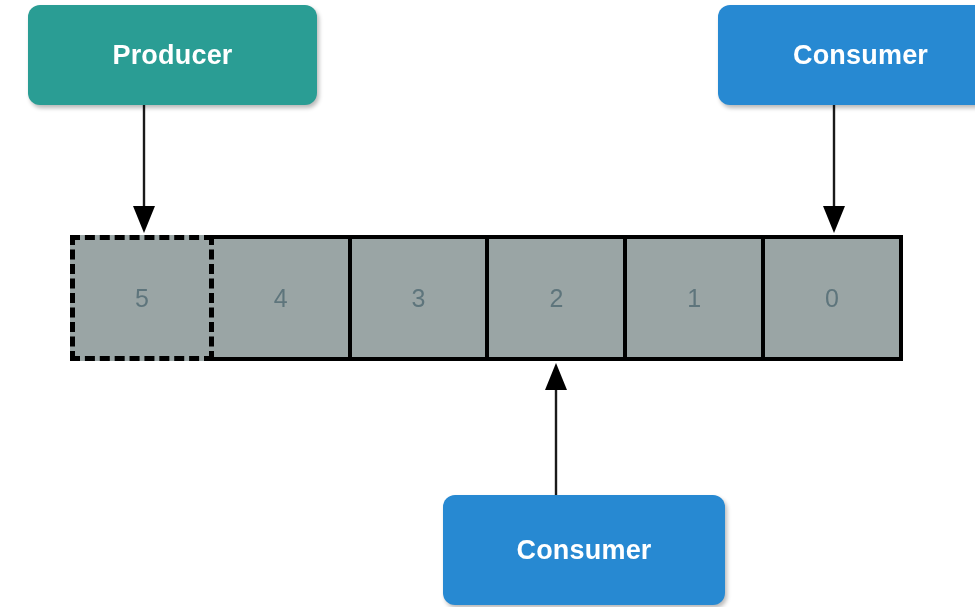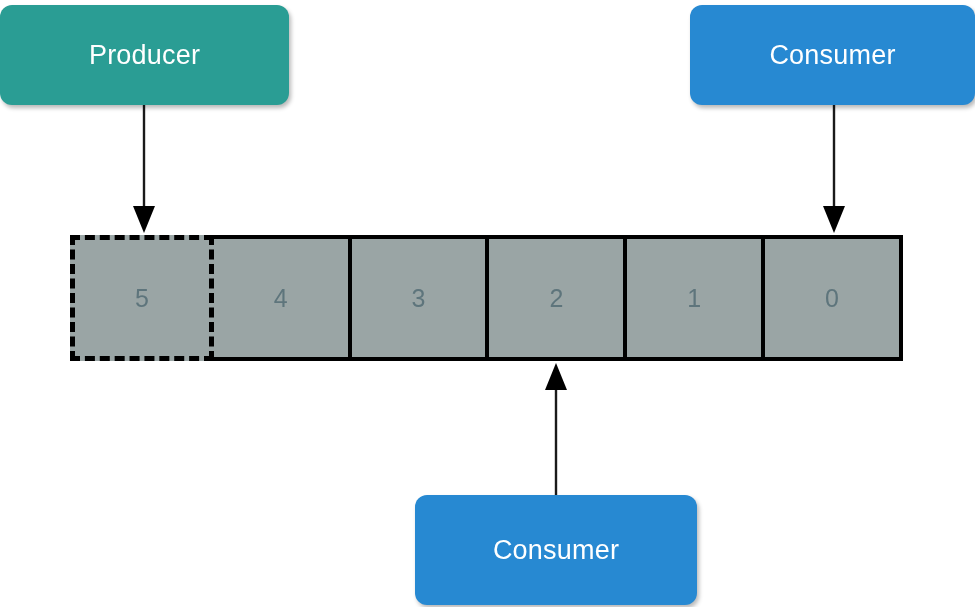--- a/index.html
+++ b/index.html
@@ -20,25 +20,26 @@
 
   
   .node {
     position: absolute;
     display: flex;
     align-items: center;
     justify-content: center;
     border-radius: 12px;
     color: #ffffff;
     font-size: 27px;
-    font-weight: 400;
+    font-weight: 700;
     letter-spacing: 0.2px;
     box-shadow: 2px 3px 4px rgba(0,0,0,0.28);
     box-sizing: border-box;
     user-select: none;
+    margin-left: 28px;
   }
   .node-label {
     pointer-events: none;
     line-height: 1;
   }
 
   #producer-node {
     left: 0px;
     top: 5px;
     width: 289px;

